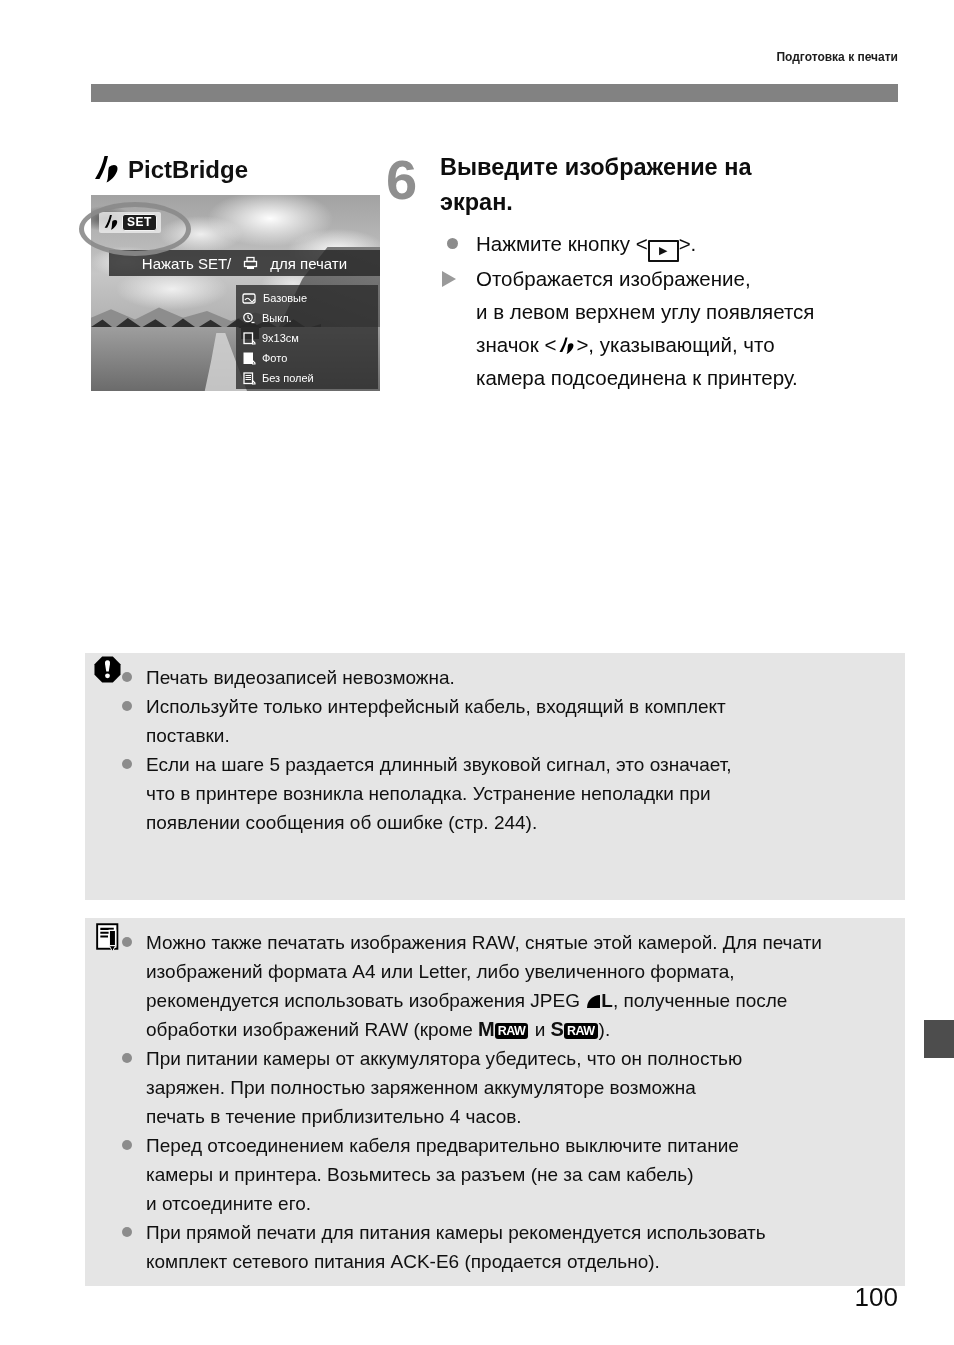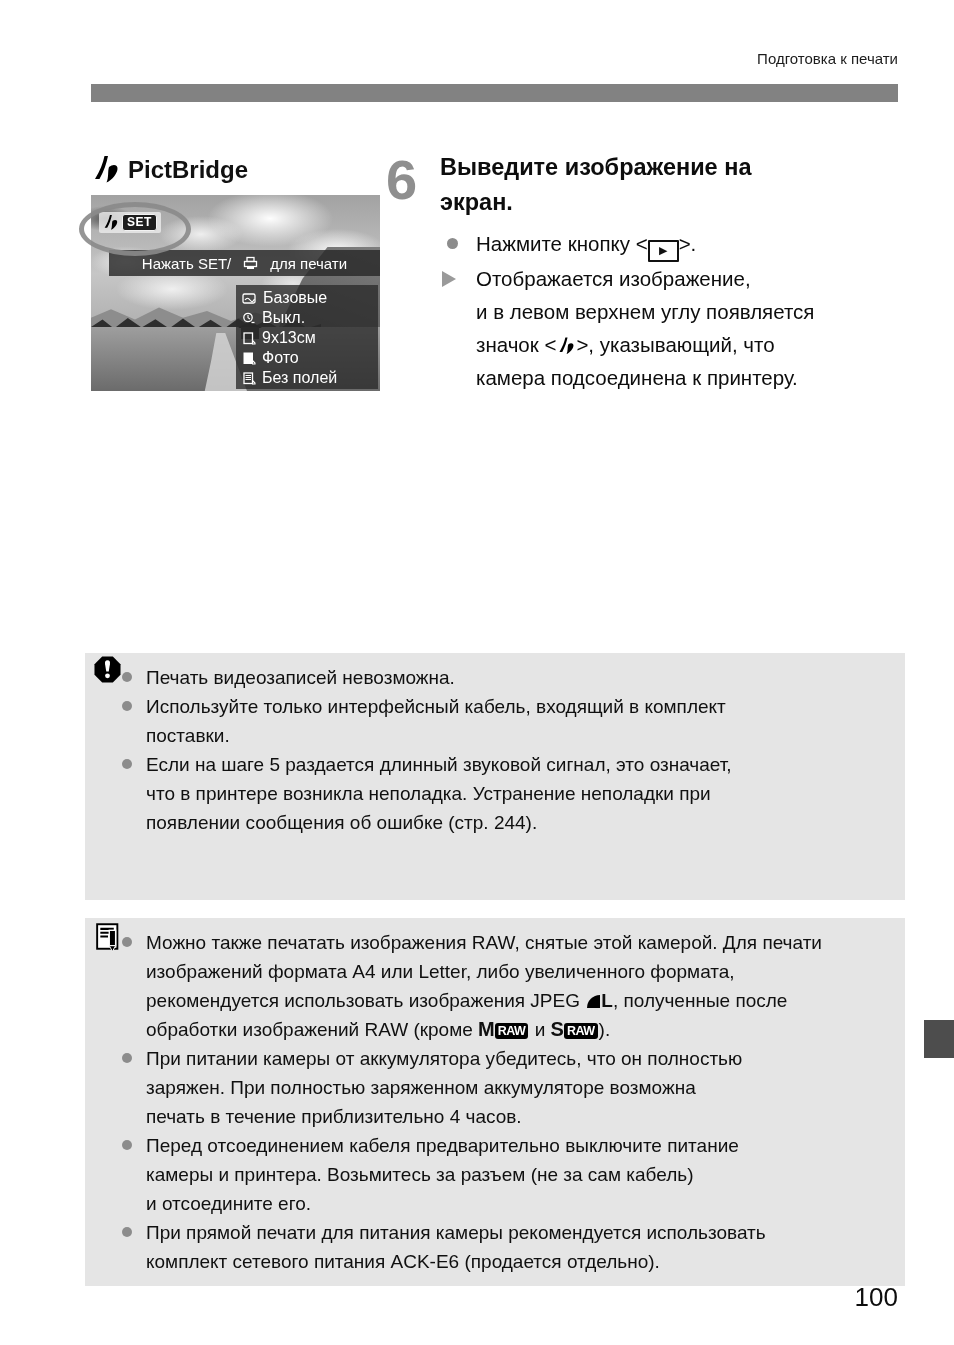--- a/index.html
+++ b/index.html
@@ -1,20 +1,20 @@
 <!DOCTYPE html>
 <html><head>
 <meta charset="utf-8">
 <style>
   html,body{margin:0;padding:0;background:#fff;}
   .page{position:relative;width:954px;height:1345px;background:#fff;
         font-family:"Liberation Sans", sans-serif;color:#111;overflow:hidden;}
 
   
-  .running-head{position:absolute;top:50px;right:56px;font-size:15px;color:#1c1c1c;}
+  .running-head{position:absolute;top:50px;right:56px;font-size:12px;color:#1c1c1c;font-weight:bold;}
   .head-bar{position:absolute;left:91px;top:84px;width:807px;height:18px;background:#828282;}
 
   
   .pb-row{position:absolute;left:92px;top:155px;display:flex;align-items:center;gap:9px;}
   .pb-row .pb-logo{width:27px;height:29px;}
   .pb-row .pb-label{font-size:24px;font-weight:bold;}
 
   
   .camera-shot{position:absolute;left:91px;top:195px;width:289px;height:196px;}
   .photo{position:absolute;inset:0;overflow:hidden;background:linear-gradient(180deg,#a2a2a2,#c6c6c6 40%,#b4b4b4 62%,#a0a0a0);}
@@ -37,21 +37,21 @@
   .trail{position:absolute;left:92px;bottom:0;width:64px;height:58px;background:#d2d2d2;opacity:.85;
     clip-path:polygon(52% 0,66% 0,100% 100%,34% 100%,44% 48%);}
   .house-body{position:absolute;left:150px;top:132px;width:18px;height:12px;background:#2b2b2b;}
   .house-roof{position:absolute;left:147px;top:126px;width:0;height:0;
     border-left:12px solid transparent;border-right:12px solid transparent;border-bottom:7px solid #1e1e1e;}
 
   .msg-bar{position:absolute;left:18px;right:0;top:55px;height:26px;background:rgba(40,40,40,.82);
     color:#fff;font-size:15px;display:flex;align-items:center;justify-content:center;gap:12px;white-space:nowrap;}
   .settings{position:absolute;right:2px;top:90px;width:142px;height:104px;background:rgba(42,42,42,.78);
     padding:3px 0 0 6px;box-sizing:border-box;display:flex;flex-direction:column;}
-  .set-row{display:flex;align-items:center;gap:6px;height:20px;color:#fff;font-size:16px;}
+  .set-row{display:flex;align-items:center;gap:6px;height:20px;color:#fff;font-size:11px;}
   .set-row svg{flex:0 0 auto;}
 
   .screen-badge{position:absolute;left:8px;top:17px;display:flex;align-items:center;gap:4px;
     background:rgba(236,236,236,.8);padding:2px 4px;border-radius:2px;z-index:3;}
   .screen-badge .pb-logo{width:15px;height:17px;}
   .set-chip{background:#1d1d1d;border:1px solid #f2f2f2;border-radius:3px;color:#fff;
     font-size:12px;font-weight:bold;padding:0 4px;line-height:15px;letter-spacing:.5px;}
   .hl-ellipse{position:absolute;left:-12px;top:7px;width:102px;height:44px;border:5px solid #8a8a8a;
     border-radius:50%;z-index:4;opacity:.9;}
 

